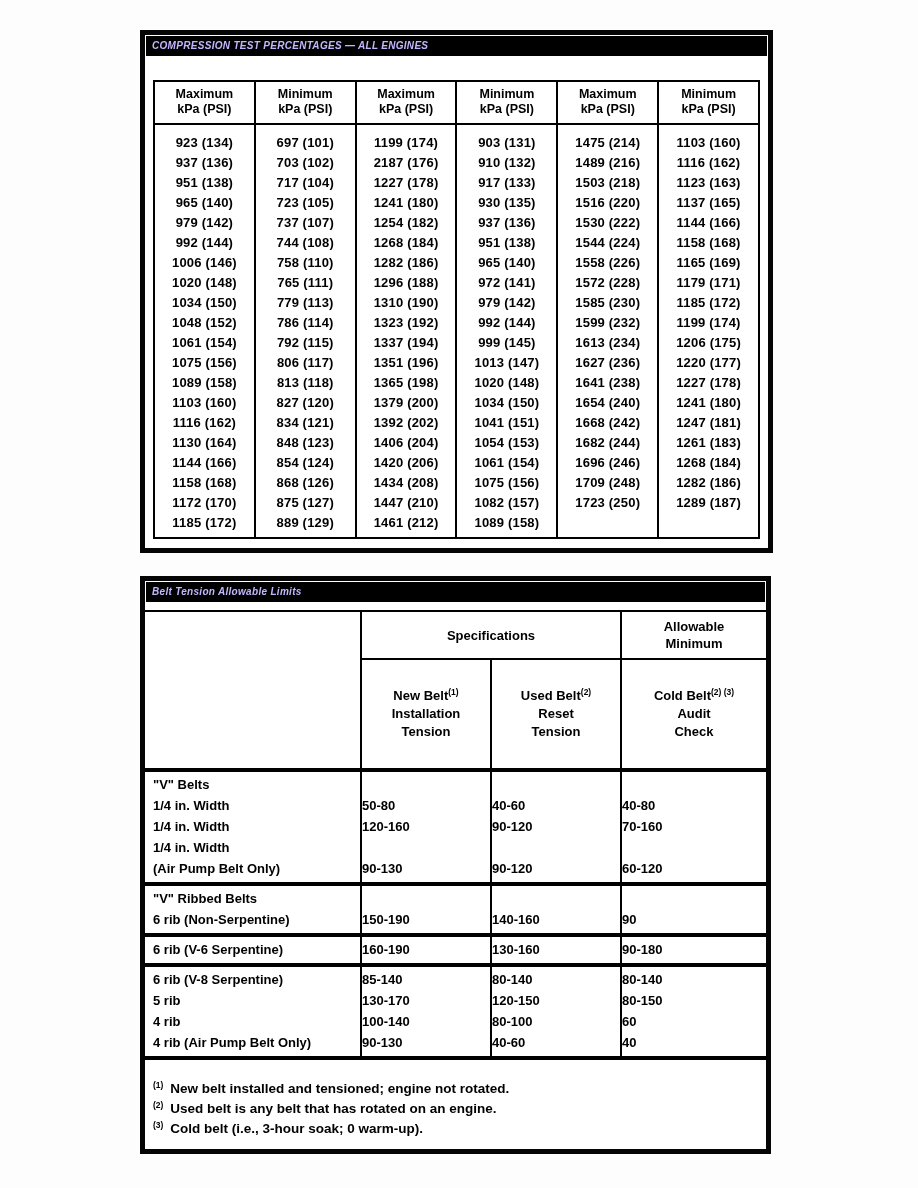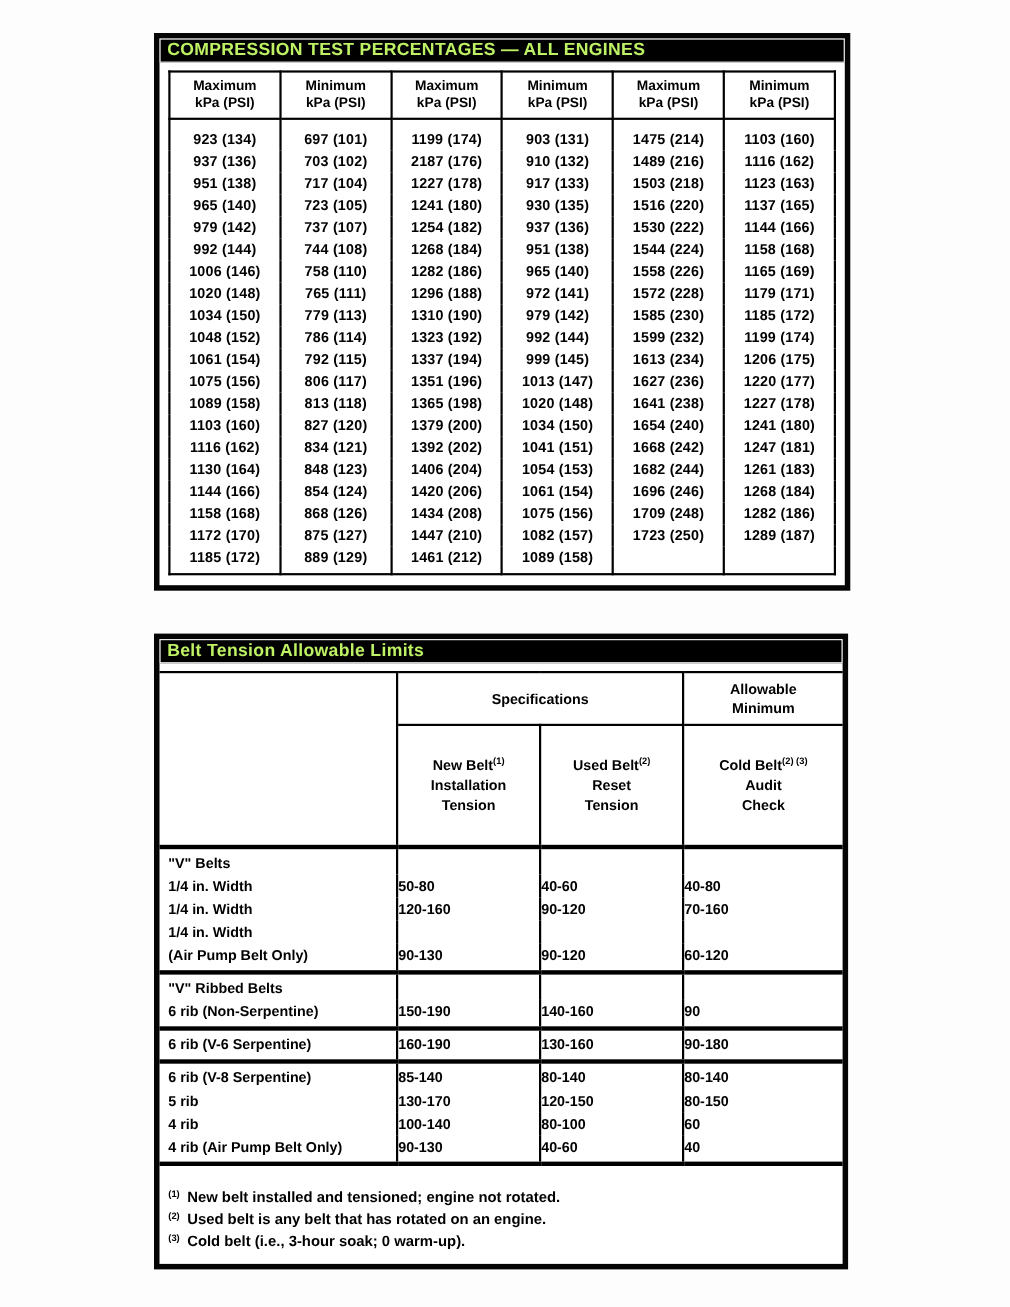--- a/index.html
+++ b/index.html
@@ -17,32 +17,33 @@
     position: absolute;
     left: 140px;
     background: #fff;
     border: 5px solid #050505;
   }
   #compression-block { top: 30px; width: 633px; }
   #belt-block { top: 576px; width: 631px; }
 
   .title-bar {
     background: #000;
-    color: #bef264;
-    font-size: 16px;
+    color: #c4b5fd;
+    font-size: 10px;
     line-height: 15px;
     letter-spacing: .3px;
     padding: 2px 6px 3px 6px;
     border: 1px solid #fff;
     white-space: nowrap;
     overflow: hidden;
+    font-style: italic;
   }
 
   
-  .comp-inner { padding: 7px 8px 9px 8px; }
+  .comp-inner { padding: 23px 8px 9px 8px; }
   table.comp { width: 100%; border-collapse: collapse; table-layout: fixed; }
   table.comp th {
     border: 2px solid #000;
     font-size: 12.5px;
     line-height: 15px;
     padding: 5px 0 6px 0;
     text-align: center;
   }
   table.comp td {
     border-left: 2px solid #000;

